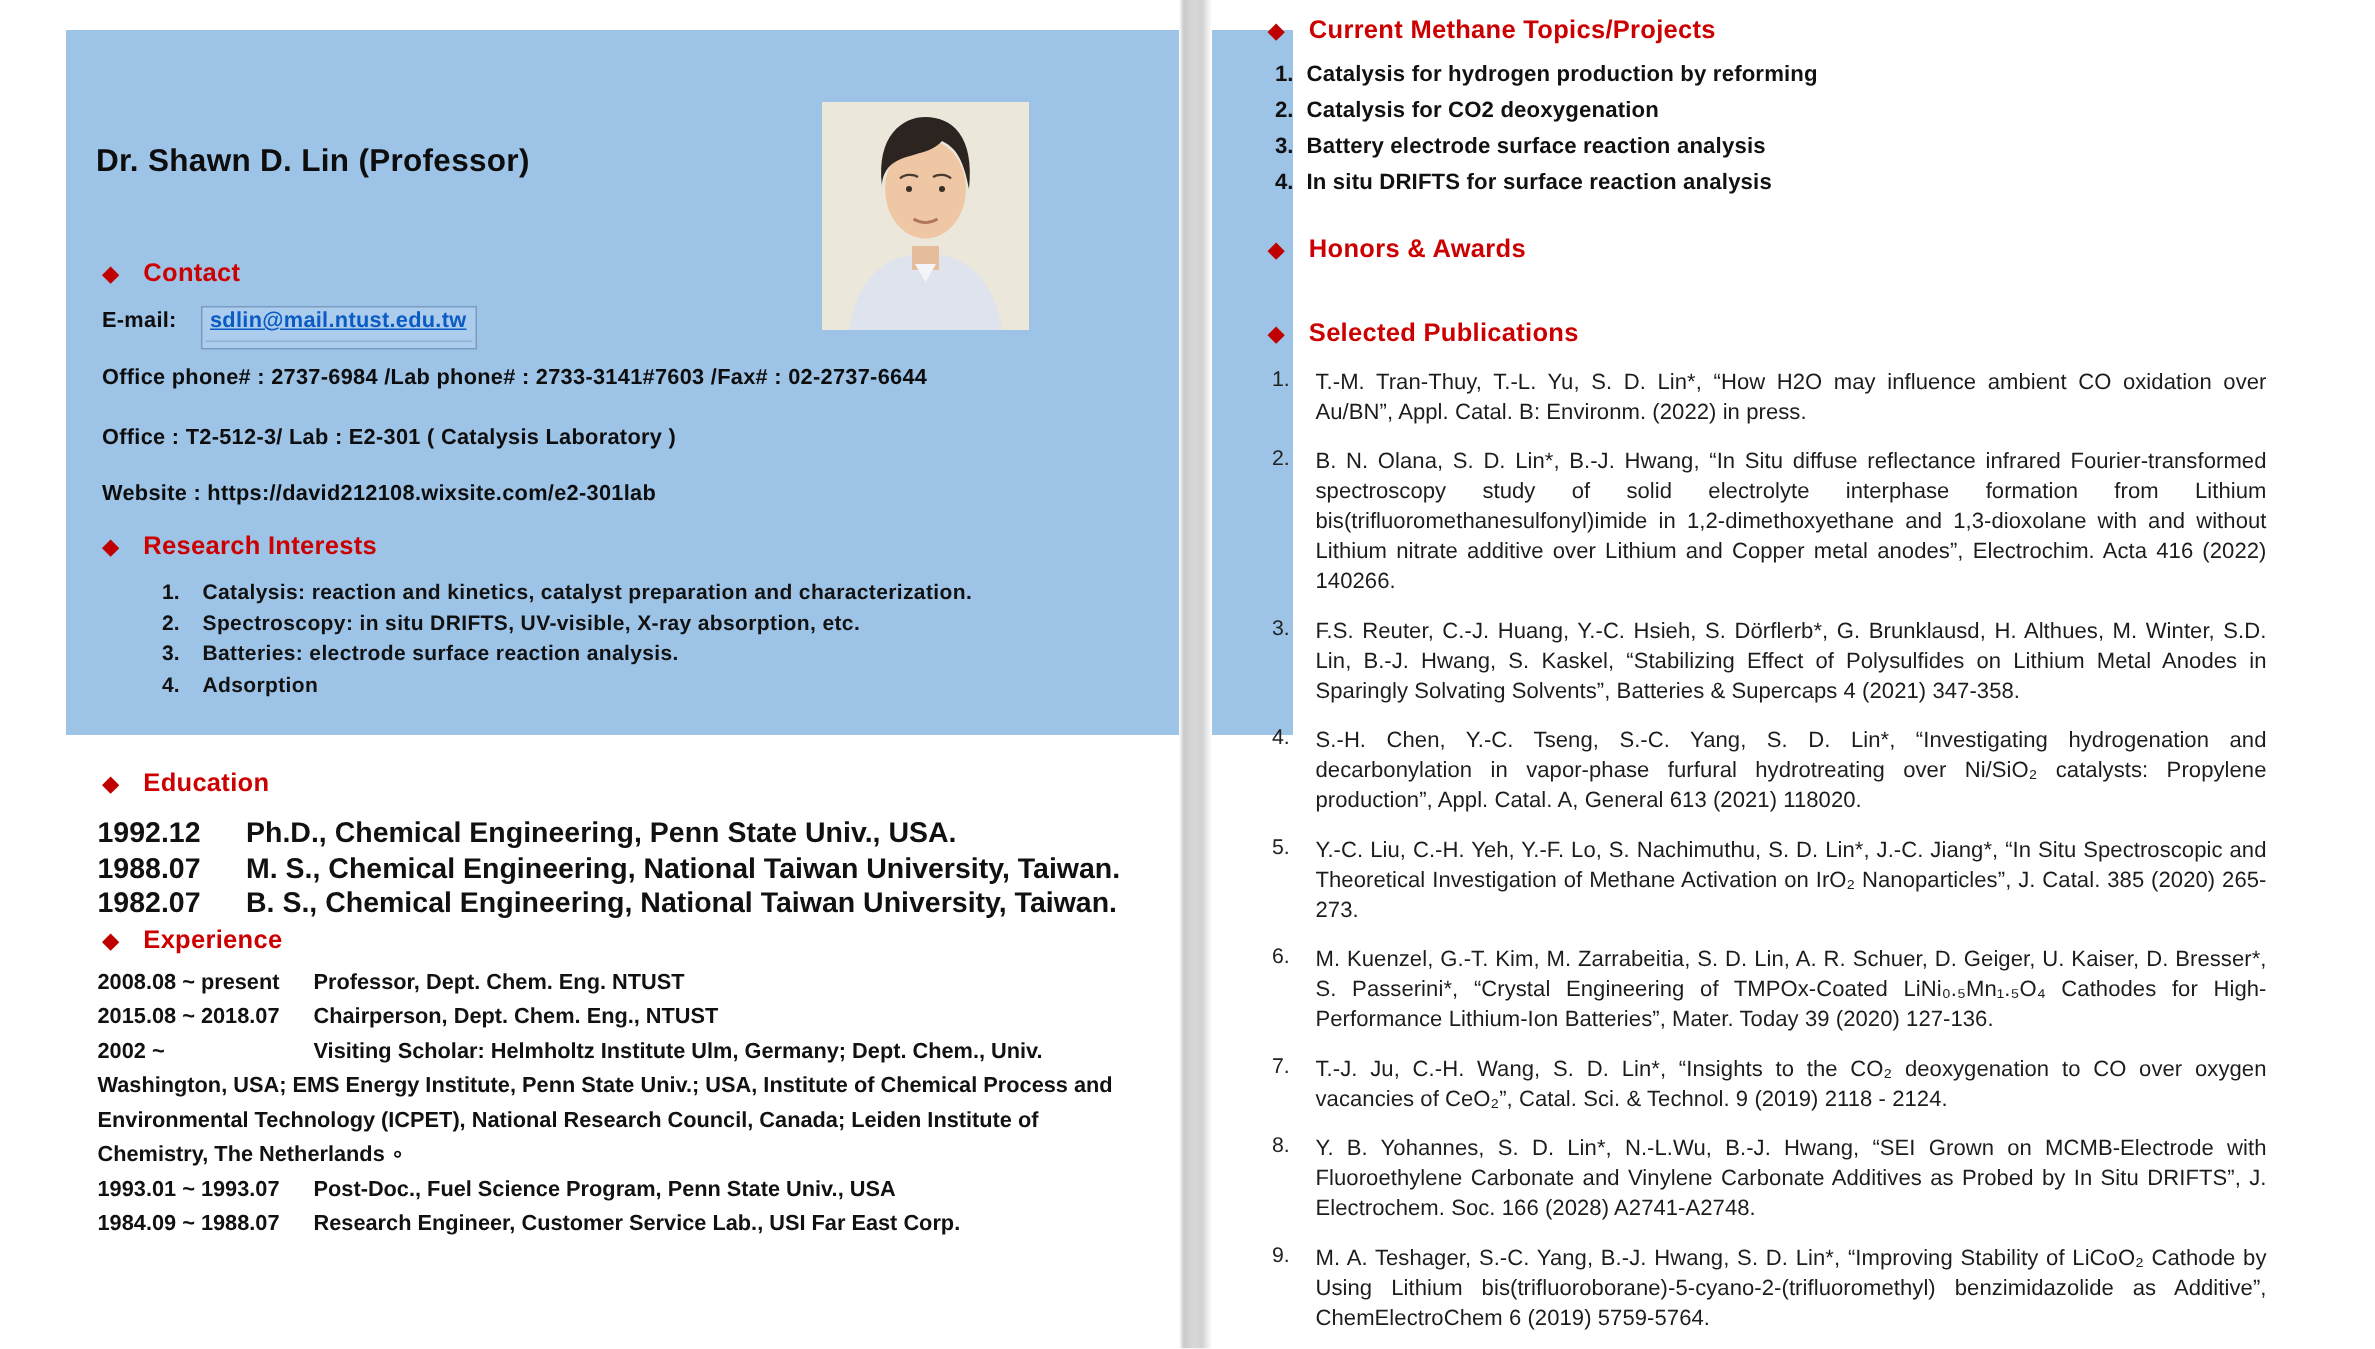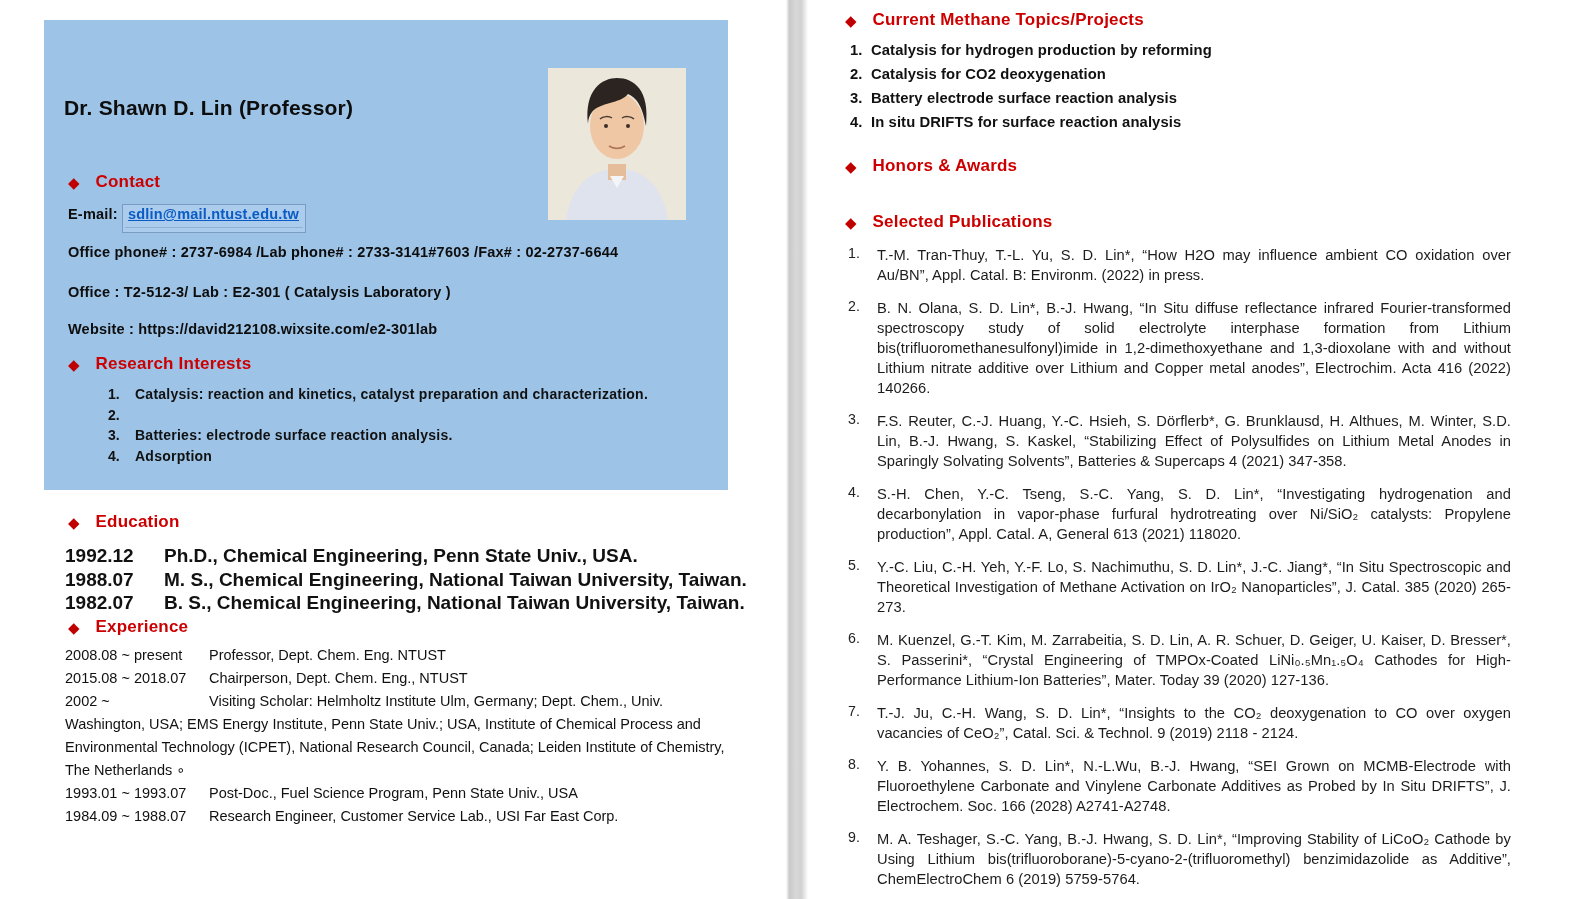--- a/index.html
+++ b/index.html
@@ -13,21 +13,21 @@
   .page { position: absolute; inset: 0; }
 
   
   .divider {
     position: absolute; left: 786px; top: 0; width: 22px; height: 899px;
     background: linear-gradient(90deg, #ffffff 0%, #c9c9c9 15%, #d8d8d8 45%, #d2d2d2 70%, #ffffff 100%);
   }
 
   
   .blue-panel {
-    position: absolute; left: 44px; top: 20px; width: 684px; height: 470px;
+    position: absolute; left: 44px; top: 20px; width: 818px; height: 470px;
     background: #9dc3e6;
   }
   .name {
     position: absolute; left: 20px; top: 76px; margin: 0;
     font-size: 21px; font-weight: bold; letter-spacing: .2px; color: #0d0d0d;
   }
   .photo {
     position: absolute; left: 504px; top: 48px; width: 138px; height: 152px;
     overflow: hidden;
   }
@@ -39,21 +39,21 @@
   .p-contact   { top: 152px; }
   .p-email     { top: 184px; }
   .p-phone     { top: 224px; }
   .p-office    { top: 264px; }
   .p-website   { top: 301px; }
   .p-ri        { top: 334px; }
   .p-ri-list   { top: 366px; left: 64px; }
 
   .brow { font-size: 14.5px; font-weight: bold; letter-spacing: .2px; color: #0d0d0d; }
   .email-box {
-    display: inline-block; position: relative; margin-left: 0;
+    display: inline-block; position: relative; margin-left: 12px;
     background: #abccec; border: 1px solid #7a9cc2;
     padding: 1px 6px 10px 5px;
   }
   .email-box::after {
     content: ""; position: absolute; left: 2px; right: 2px; bottom: 4px;
     border-top: 1px solid #8fb2d4;
   }
   .email-link { color: #0b5bc4; text-decoration: underline; font-weight: bold; font-size: 14.5px; }
 
   .ri-item { display: flex; margin-bottom: 4.5px; }
@@ -63,21 +63,21 @@
   
   .sub-header { position: absolute; left: 68px; }
   .h-education  { top: 512px; }
   .h-experience { top: 617px; }
 
   .edu-rows { position: absolute; left: 65px; top: 548px; width: 690px; }
   .edu-row { margin: 0 0 7px 0; font-size: 19px; font-weight: bold; line-height: 16.5px; }
   .edu-date { display: inline-block; width: 99px; }
 
   .exp-rows { position: absolute; left: 65px; top: 644px; width: 680px; }
-  .exp-row { margin: 0; font-size: 14.5px; font-weight: normal; line-height: 23px; }
+  .exp-row { margin: 0; font-size: 14.5px; font-weight: bold; line-height: 23px; }
   .exp-date { display: inline-block; width: 144px; }
 
   
   .right-col { position: absolute; left: 845px; top: 10px; width: 666px; }
   .r-header { margin-top: 0; }
   .topics-list { margin: 12px 0 0 0; }
   .topic { display: flex; margin-bottom: 8px; }
   .t-num { width: 26px; font-size: 14.8px; font-weight: bold; padding-left: 5px; }
   .t-text { font-size: 14.8px; font-weight: bold; letter-spacing: .1px; text-align: right; }
   .h-honors { margin-top: 26px; }
@@ -133,20 +133,21 @@
       <span class="sec-title">Research Interests</span>
     </div>
 
     <div class="panel-abs p-ri-list">
       <div class="ri-item">
         <span class="ri-num">1.</span>
         <span class="ri-text">Catalysis: reaction and kinetics, catalyst preparation and characterization.</span>
       </div>
       <div class="ri-item">
         <span class="ri-num">2.</span>
+        <span class="ri-text">Spectroscopy: in situ DRIFTS, UV-visible, X-ray absorption, etc.</span>
       </div>
       <div class="ri-item">
         <span class="ri-num">3.</span>
         <span class="ri-text">Batteries: electrode surface reaction analysis.</span>
       </div>
       <div class="ri-item">
         <span class="ri-num">4.</span>
         <span class="ri-text">Adsorption</span>
       </div>
     </div>

